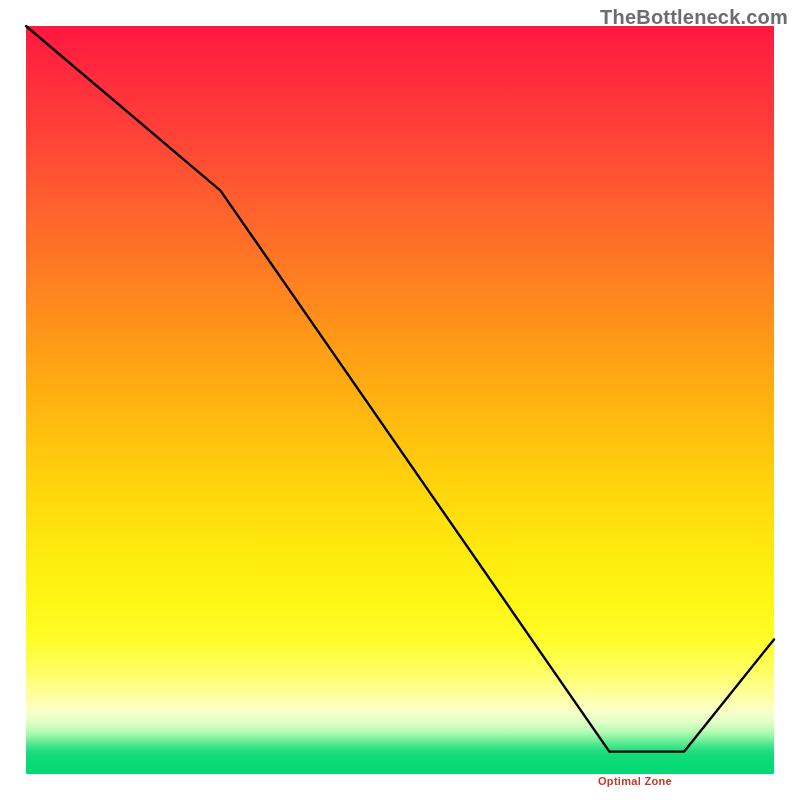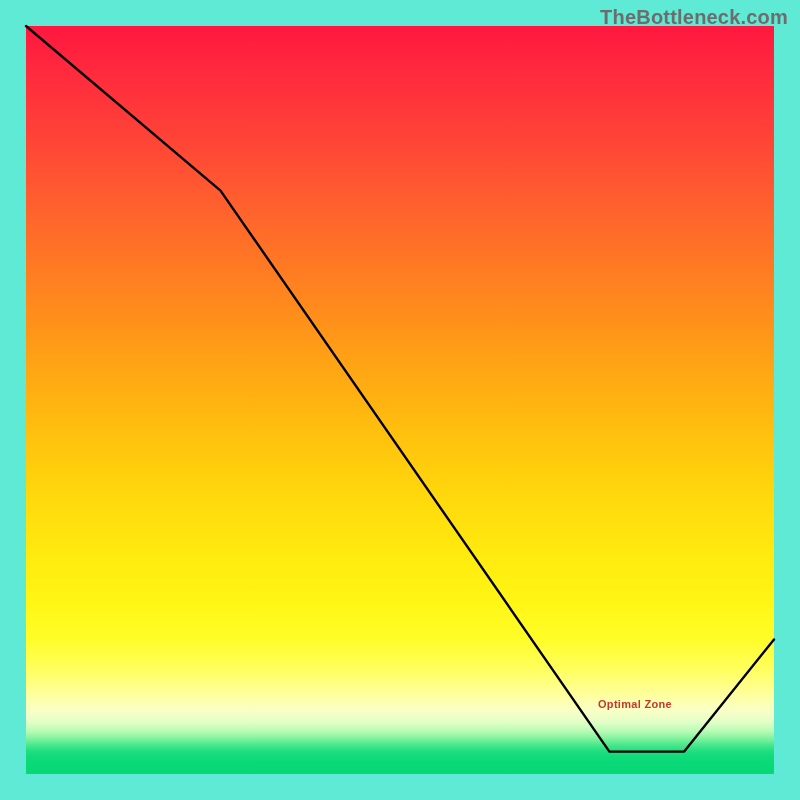--- a/index.html
+++ b/index.html
@@ -10,21 +10,21 @@
     background: #000;
     overflow: hidden;
     font-family: Arial, Helvetica, sans-serif;
   }
   .frame {
     position: absolute;
     top: 0;
     left: 0;
     width: 800px;
     height: 800px;
-    background: #5eead4;
+    background: #ffffff;
   }
   .plot {
     
     position: absolute;
     left: 26px;
     top: 26px;
     width: 748px;
     height: 748px;
     box-sizing: border-box;
     
@@ -87,16 +87,16 @@
 <body>
 
 <div class="frame">
 
   <div class="watermark">TheBottleneck.com</div>
 
   <div class="plot">
     <svg class="line-svg" viewBox="0 0 748 748" preserveAspectRatio="none">
       <polyline id="series-path" fill="none" stroke="#000000" stroke-width="2.4" stroke-linejoin="round" stroke-linecap="round" points="0.0,0.0 194.5,164.6 583.4,725.6 658.2,725.6 748.0,613.4"></polyline>
     </svg>
-    <div id="ann" class="annotation" style="left: 572px; top: 672px;">Optimal Zone</div>
+    <div id="ann" class="annotation" style="left: 572px; top: 749px;">Optimal Zone</div>
   </div>
 
 </div>
 
 </body></html>

